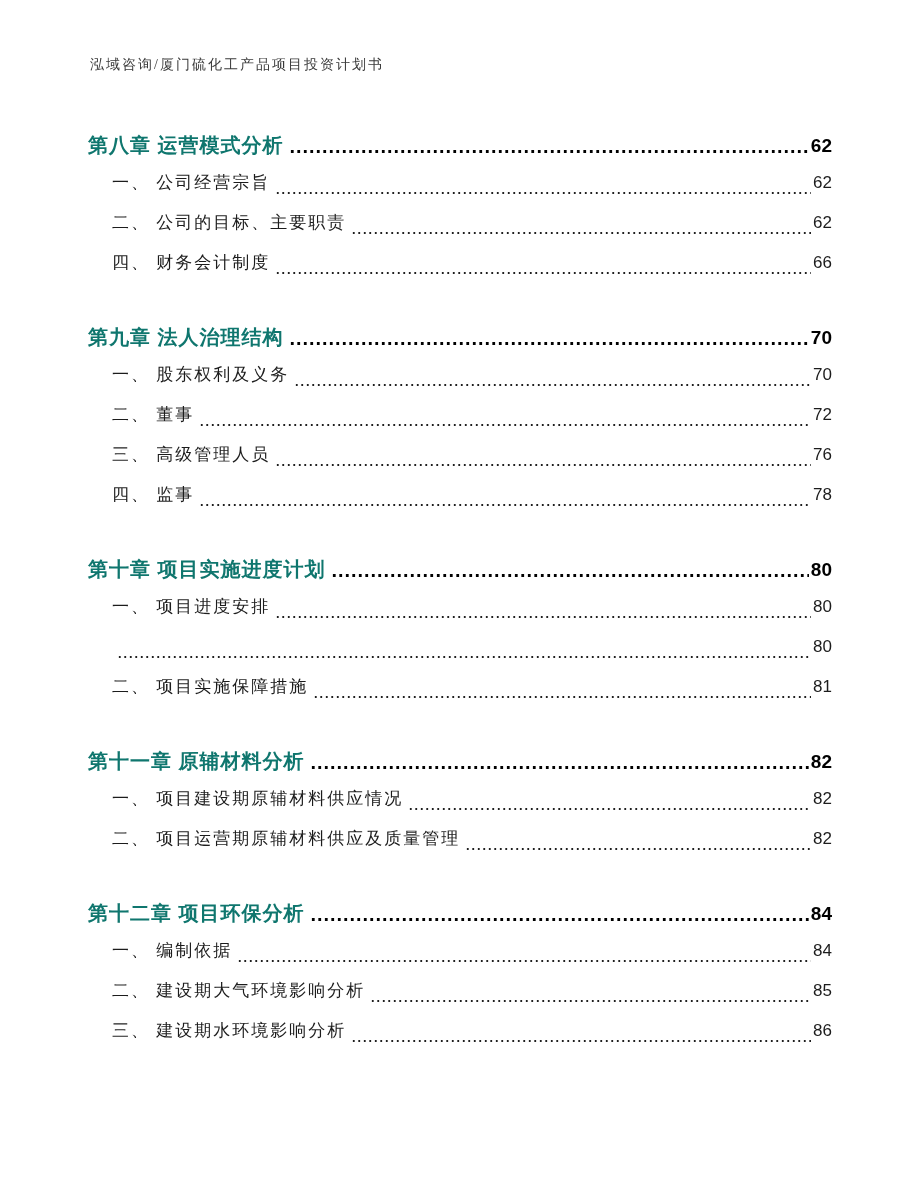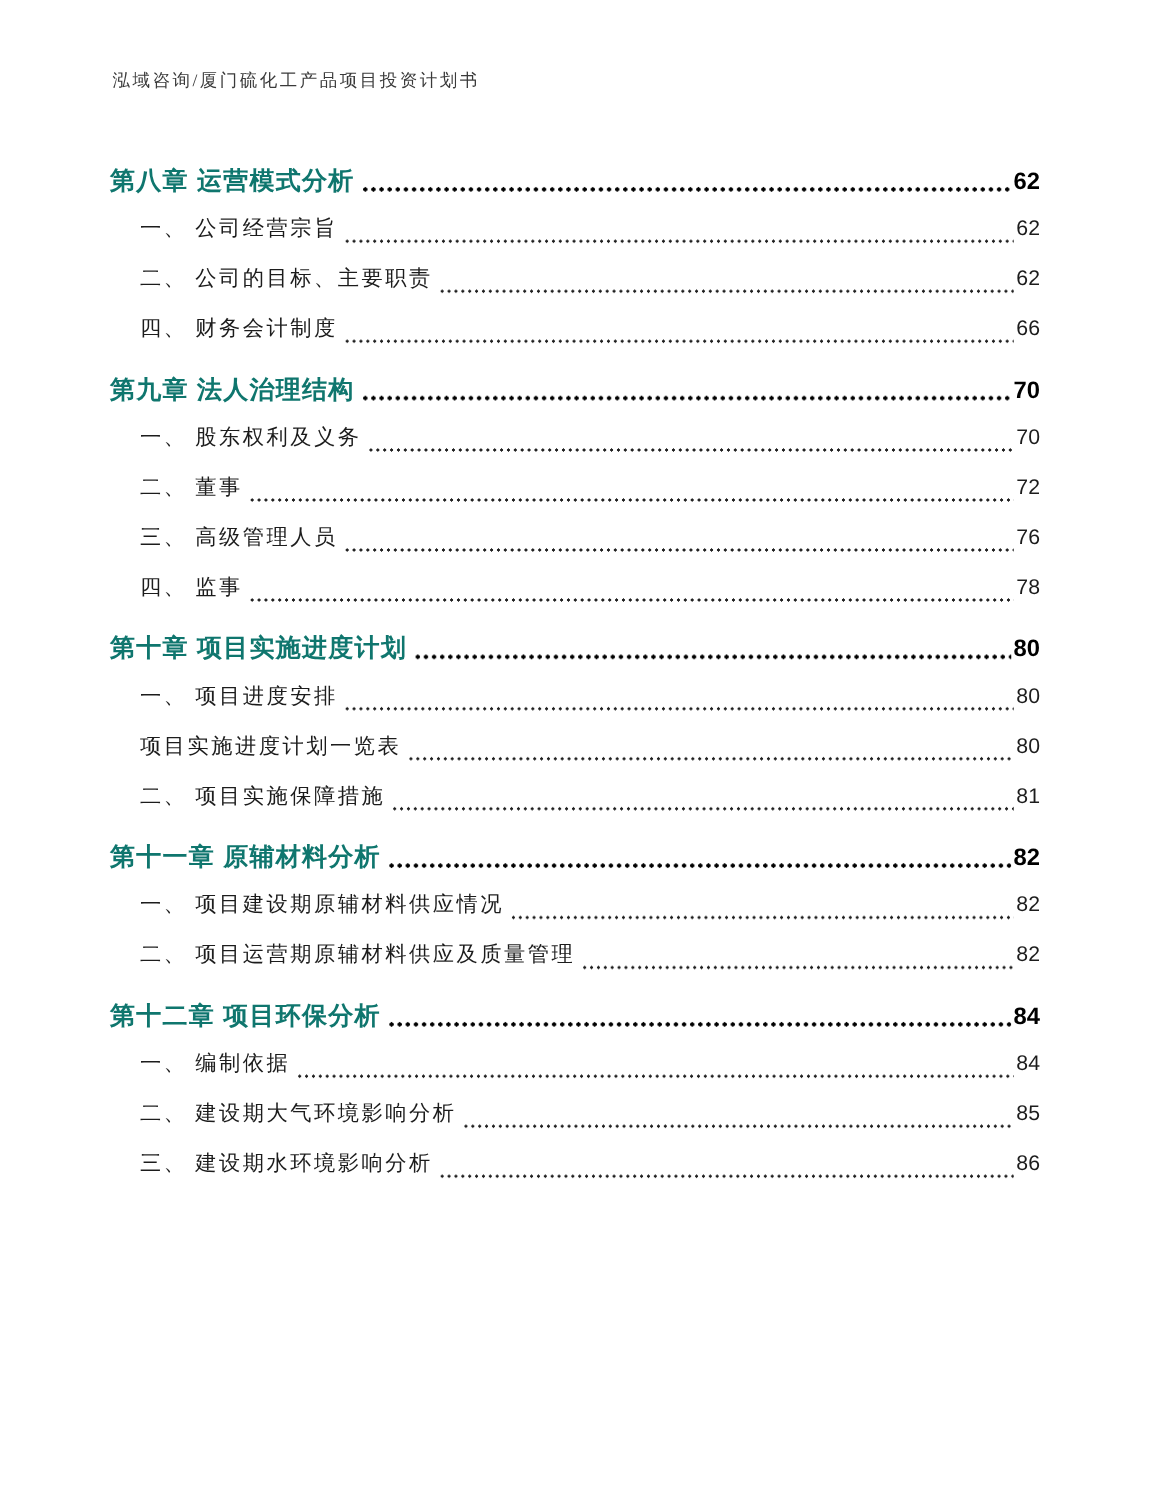--- a/index.html
+++ b/index.html
@@ -24,21 +24,21 @@
   .toc {
     position: absolute;
     left: 88px;
     top: 128px;
     width: 744px;
   }
   .toc-chapter { margin: 0; }
   .chapter-row {
     display: flex;
     align-items: baseline;
-    margin-top: 12px;
+    margin-top: 37px;
     line-height: 34px;
     cursor: default;
   }
   .toc-chapter:first-child .chapter-row { margin-top: 0; }
   .chapter-title {
     font-family: "Liberation Sans", sans-serif;
     font-weight: bold;
     font-size: 20px;
     color: #0f766e;
     letter-spacing: 1px;
@@ -149,21 +149,20 @@
           <span class="chapter-title">第十章 项目实施进度计划</span>
           <span class="leader leader-bold"></span>
           <span class="chapter-page">80</span>
         </div>
         <div class="item-row">
           <span class="item-label">一、 项目进度安排</span>
           <span class="leader"></span>
           <span class="item-page">80</span>
         </div>
         <div class="item-row">
-          <span class="item-label">项目实施进度计划一览表</span>
           <span class="leader"></span>
           <span class="item-page">80</span>
         </div>
         <div class="item-row">
           <span class="item-label">二、 项目实施保障措施</span>
           <span class="leader"></span>
           <span class="item-page">81</span>
         </div>
       </section>
       <section class="toc-chapter">

